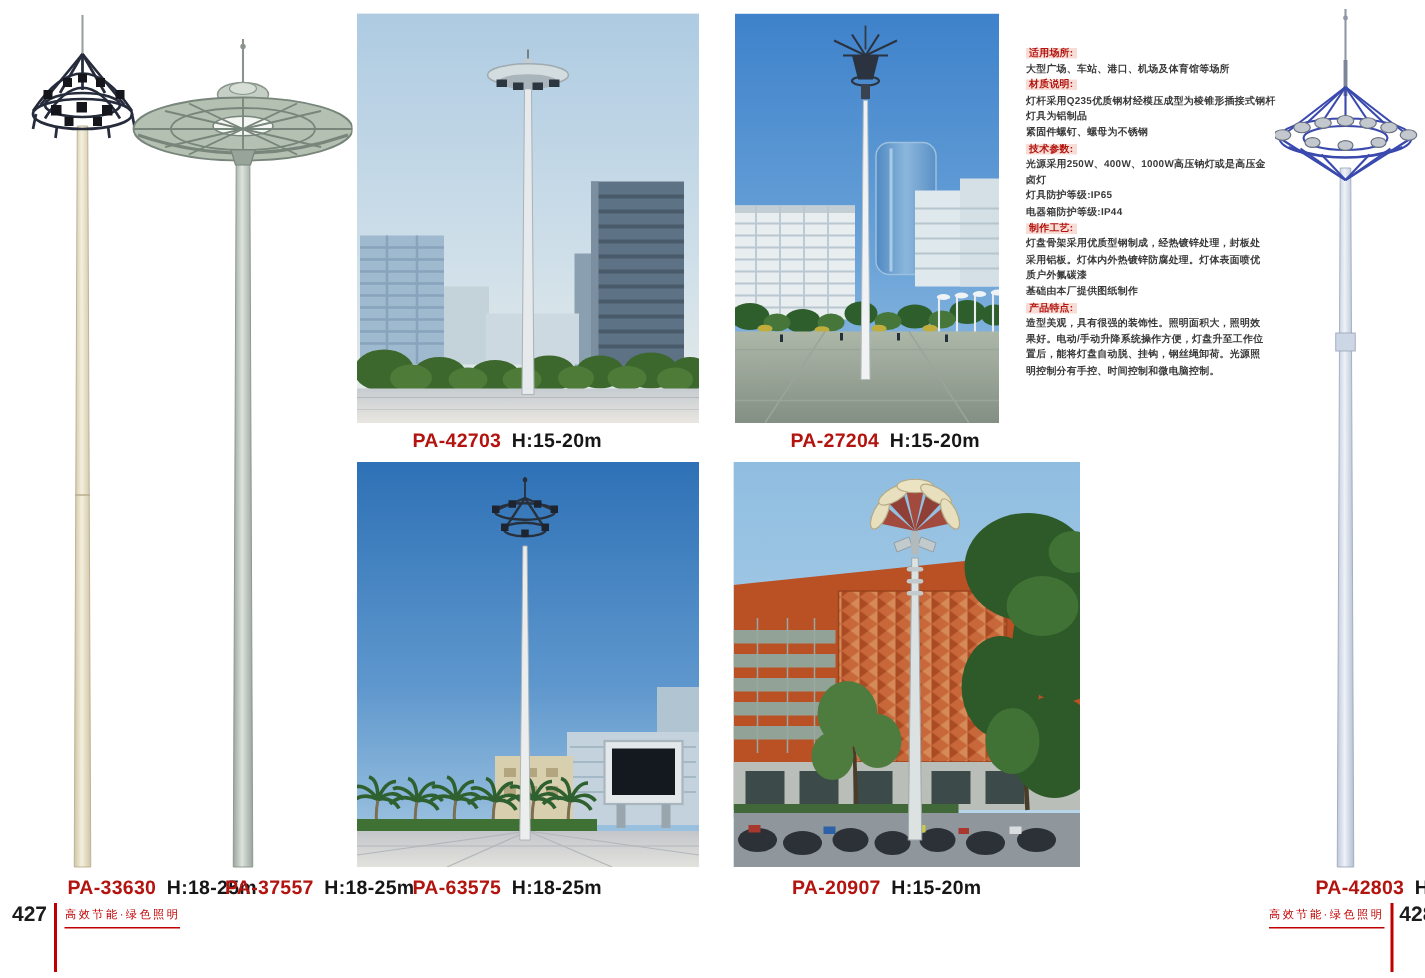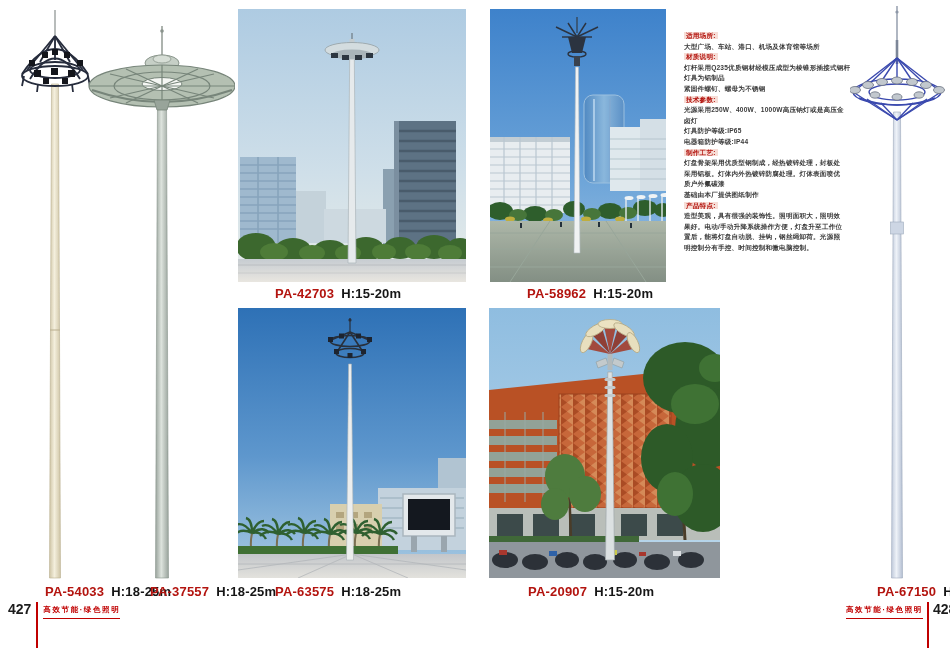--- a/index.html
+++ b/index.html
@@ -10,21 +10,21 @@
   .photo svg{display:block;width:100%;height:100%;}
   .plabel{position:absolute;font-size:13px;font-weight:bold;letter-spacing:.2px;white-space:nowrap;padding-left:37px;}
   .plabel .code{color:#b3140f;margin-right:7px;}
   .plabel .ht{color:#161616;}
   .specs{position:absolute;left:684px;top:31px;width:160px;}
   .spec-line{font-size:6.6px;line-height:10.6px;white-space:nowrap;color:#3a3a3a;font-weight:bold;letter-spacing:.2px;}
   .spec-head span{color:#b3140f;background:#f7ddd6;padding:0 2px;}
   .footer{position:absolute;top:602px;display:flex;align-items:flex-start;justify-content:space-between;}
   .footer .pagenum{font-size:14px;font-weight:bold;color:#1c1c1c;line-height:14px;}
   .footer .vline{width:2px;height:46px;background:#c00000;}
-  .footer .slogan{font-size:7.5px;font-weight:bold;color:#c00000;letter-spacing:1.6px;
+  .footer .slogan{font-size:7.5px;font-weight:normal;color:#c00000;letter-spacing:1.6px;
                   margin-top:3px;padding-bottom:3px;border-bottom:1.5px solid #c00000;white-space:nowrap;}
   .footer-left{left:8px;}
   .footer-left .vline{margin:0 5px;}
   .footer-right{left:846px;}
   .footer-right .vline{margin:0 4px;}
 </style>
 </head>
 <body>
 
 <div class="page">
@@ -549,39 +549,39 @@
     <div class="spec-line">质户外氟碳漆</div>
     <div class="spec-line">基础由本厂提供图纸制作</div>
     <div class="spec-line spec-head"><span>产品特点:</span></div>
     <div class="spec-line">造型美观，具有很强的装饰性。照明面积大，照明效</div>
     <div class="spec-line">果好。电动/手动升降系统操作方便，灯盘升至工作位</div>
     <div class="spec-line">置后，能将灯盘自动脱、挂钩，钢丝绳卸荷。光源照</div>
     <div class="spec-line">明控制分有手控、时间控制和微电脑控制。</div>
   </div>
 
   <div class="plabel" style="left:8px;top:584px">
-    <span class="code">PA-54033</span><span class="ht">H:18-25m</span>
+    <span class="code">PA-33630</span><span class="ht">H:18-25m</span>
   </div>
   <div class="plabel" style="left:113px;top:584px">
     <span class="code">PA-37557</span><span class="ht">H:18-25m</span>
   </div>
   <div class="plabel" style="left:238px;top:286px">
     <span class="code">PA-42703</span><span class="ht">H:15-20m</span>
   </div>
   <div class="plabel" style="left:238px;top:584px">
     <span class="code">PA-63575</span><span class="ht">H:18-25m</span>
   </div>
   <div class="plabel" style="left:490px;top:286px">
-    <span class="code">PA-58962</span><span class="ht">H:15-20m</span>
+    <span class="code">PA-27204</span><span class="ht">H:15-20m</span>
   </div>
   <div class="plabel" style="left:491px;top:584px">
     <span class="code">PA-20907</span><span class="ht">H:15-20m</span>
   </div>
   <div class="plabel" style="left:840px;top:584px">
-    <span class="code">PA-67150</span><span class="ht">H:18-25m</span>
+    <span class="code">PA-42803</span><span class="ht">H:18-25m</span>
   </div>
 
   <div class="footer footer-left">
     <span class="pagenum">427</span>
     <span class="vline"></span>
     <span class="slogan">高效节能·绿色照明</span>
   </div>
   <div class="footer footer-right">
     <span class="slogan">高效节能·绿色照明</span>
     <span class="vline"></span>

